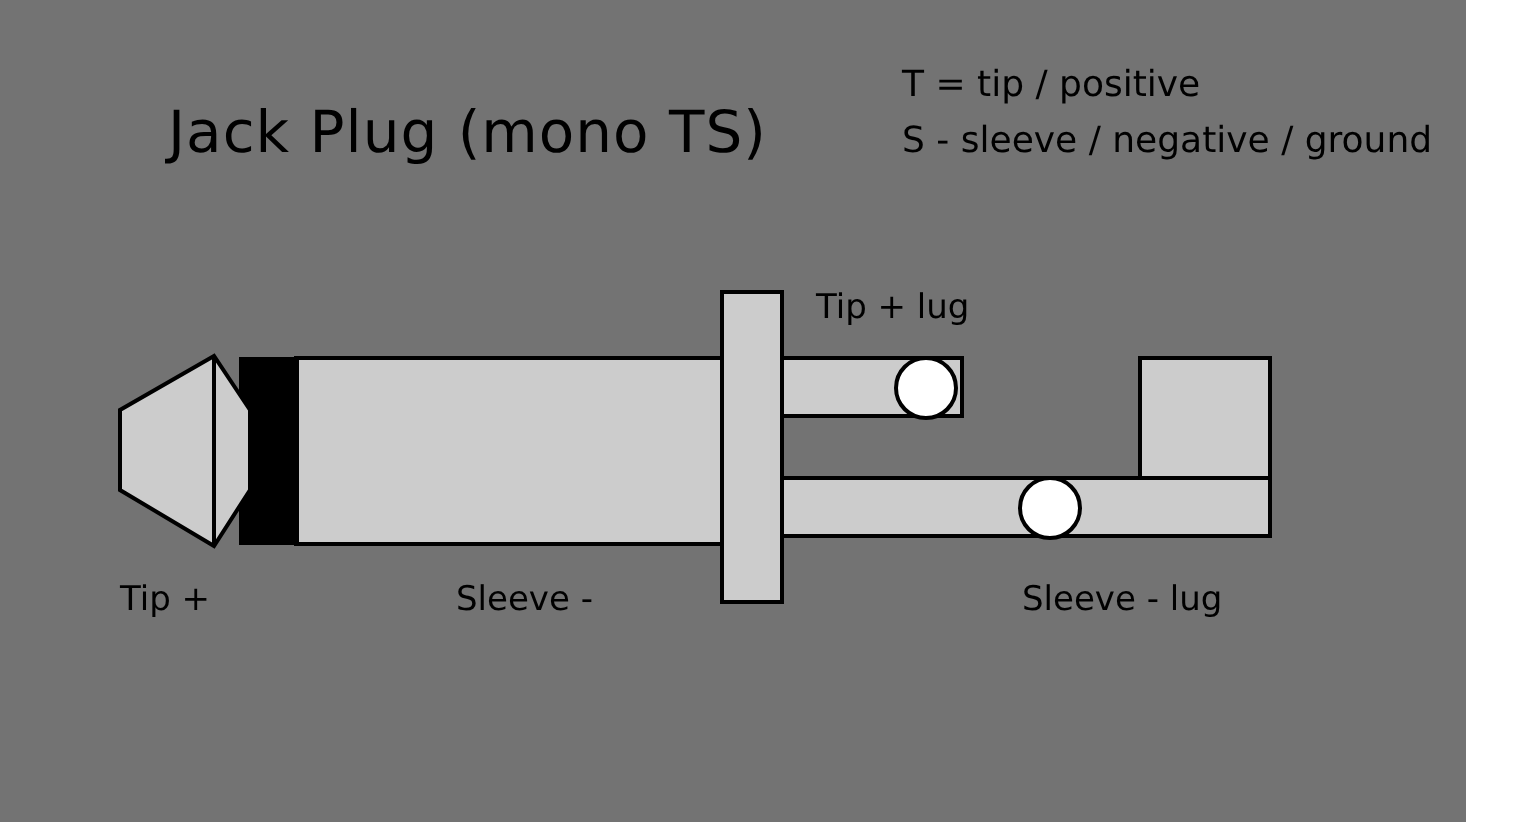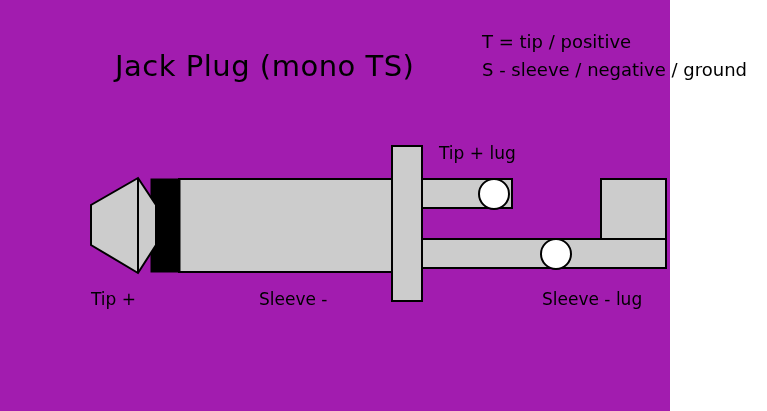--- a/index.html
+++ b/index.html
@@ -10,24 +10,23 @@
   }
   body {
     width: 767px;
     height: 411px;
     overflow: hidden;
     font-family: "DejaVu Sans", sans-serif;
     color: #000000;
   }
   #diagram-canvas {
     position: relative;
-    width: 639px;
+    width: 733px;
     height: 411px;
-    background: #a21caf;
-    padding-left: 31px;
+    background: #737373;
   }
   svg.diagram-svg {
     display: block;
     width: 767px;
     height: 411px;
   }
   .part-shape {
     stroke: #000000;
     stroke-width: 2;
     stroke-linejoin: miter;

